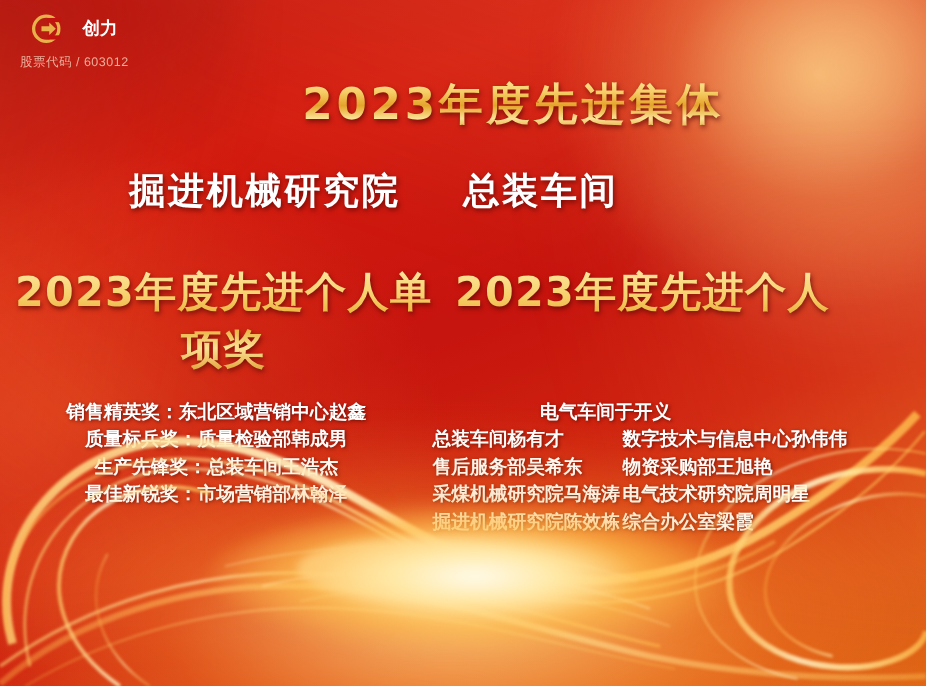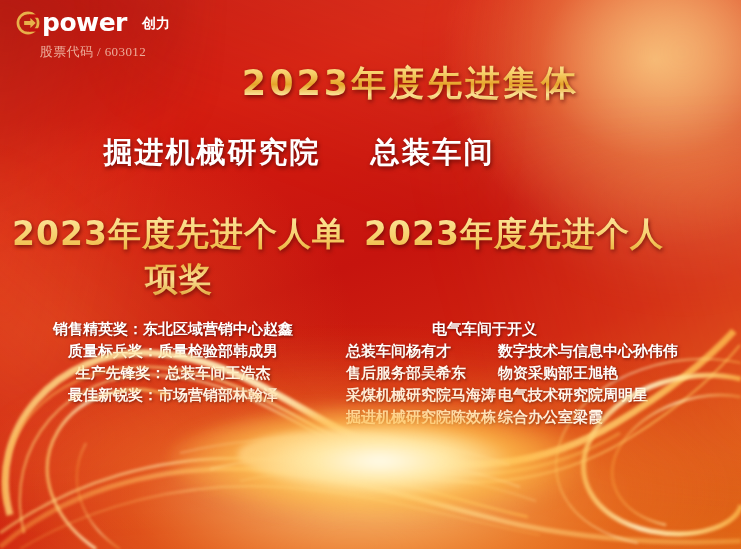--- a/index.html
+++ b/index.html
@@ -54,22 +54,22 @@
   .logo-word{
     font-family:"DejaVu Sans",sans-serif;
     font-weight:bold;font-size:25px;letter-spacing:-.5px;color:#ffffff;
     line-height:26px;
   }
   .logo-cn{
     font-family:"DejaVu Sans","Liberation Sans",sans-serif;
     font-weight:bold;font-size:14px;color:#ffffff;margin-left:15px;line-height:26px;
   }
   .logo-code{
-    margin-top:7px;font-size:13px;letter-spacing:.4px;color:#f0b9a6;opacity:.92;
-    font-family:Liberation Serif, serif;
+    margin-top:7px;font-size:10px;letter-spacing:.4px;color:#f0b9a6;opacity:.92;
+    font-family:Liberation Sans, sans-serif;
   }
 
   
   .gold{
     background-image:linear-gradient(180deg,#fde9a4 0%,#f7cf6a 28%,#e5a429 52%,#fbe194 74%,#d99422 100%);
     -webkit-background-clip:text;background-clip:text;
     color:transparent;-webkit-text-fill-color:transparent;
     filter:drop-shadow(1px 2px 2px rgba(90,8,4,.75));
   }
 
@@ -129,21 +129,20 @@
 
   <div class="logo">
     <div class="logo-row">
       <svg class="logo-mark" viewBox="0 0 100 100">
         <circle cx="50" cy="50" r="42" fill="none" stroke="#e8b14a" stroke-width="11"></circle>
         <path d="M50 8 A42 42 0 0 0 50 92" fill="none" stroke="#c2130f" stroke-width="0"></path>
         <rect x="54" y="14" width="44" height="14" fill="#c2130f"></rect>
         <rect x="54" y="72" width="44" height="14" fill="#c2130f"></rect>
         <path d="M34 42 h26 v-13 l22 21 -22 21 v-13 h-26 z" fill="#e8b14a"></path>
       </svg>
-      <span class="logo-word">power</span>
       <span class="logo-cn">创力</span>
     </div>
     <div class="logo-code">股票代码 / 603012</div>
   </div>
 
   <div class="title-main gold">2023年度先进集体</div>
 
   <div class="subtitle">
     <span>掘进机械研究院</span>
     <span class="gap"></span>

